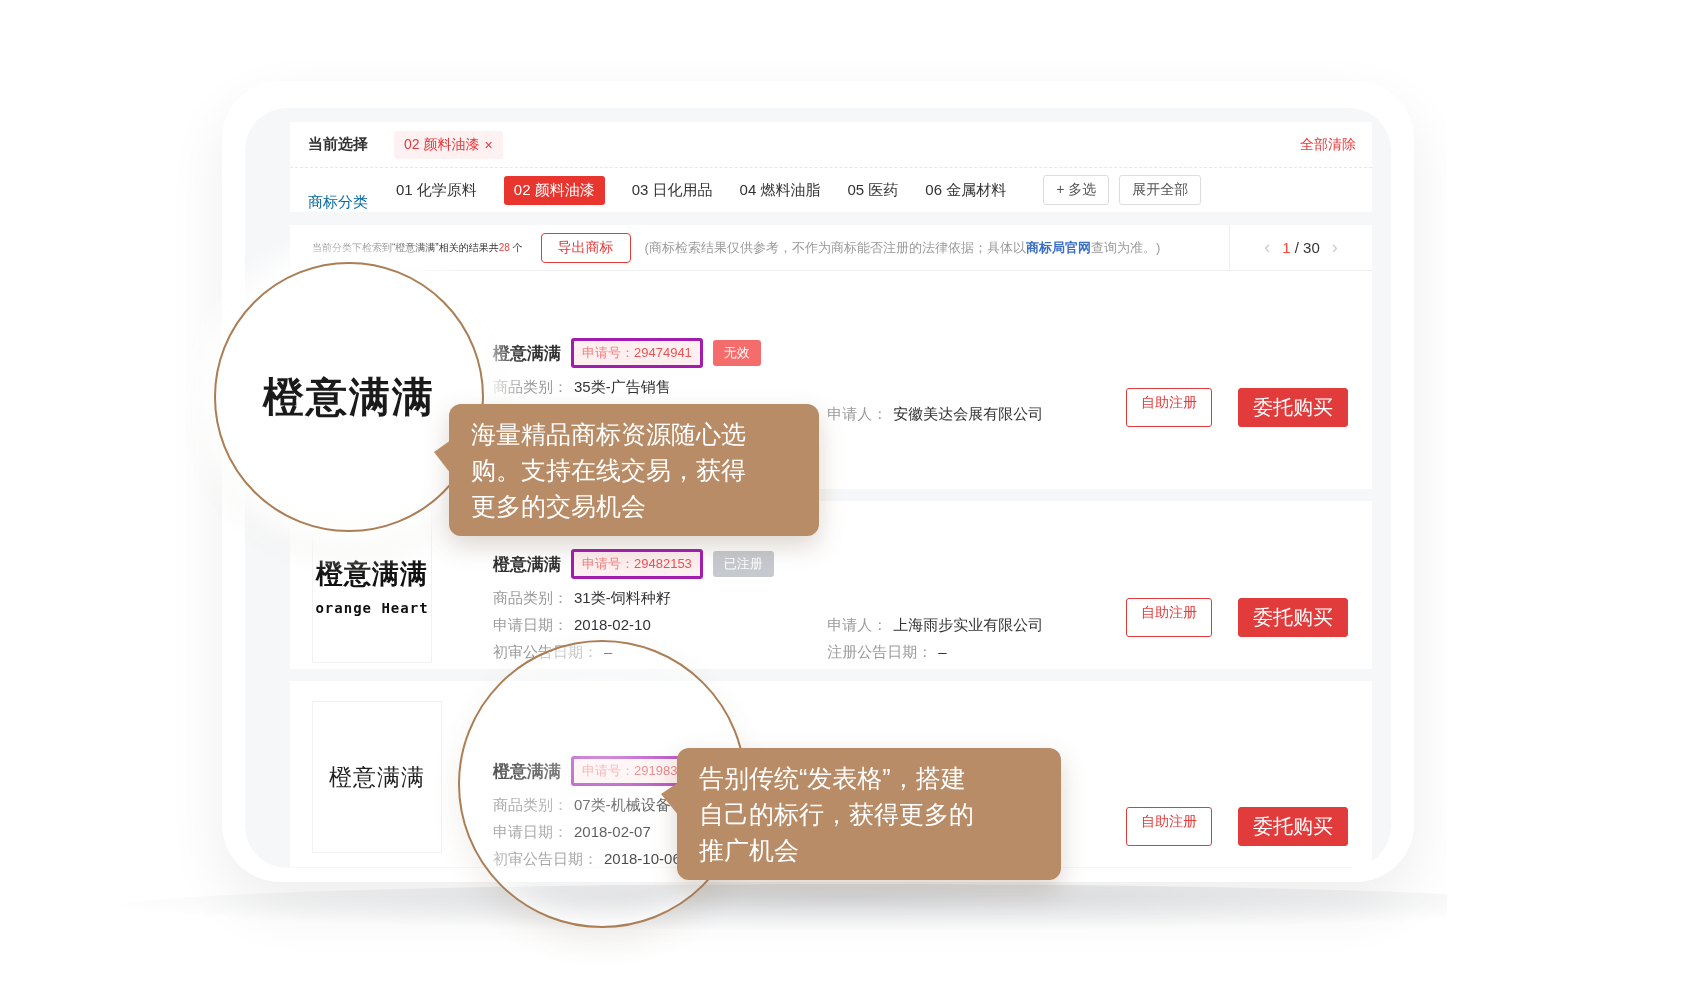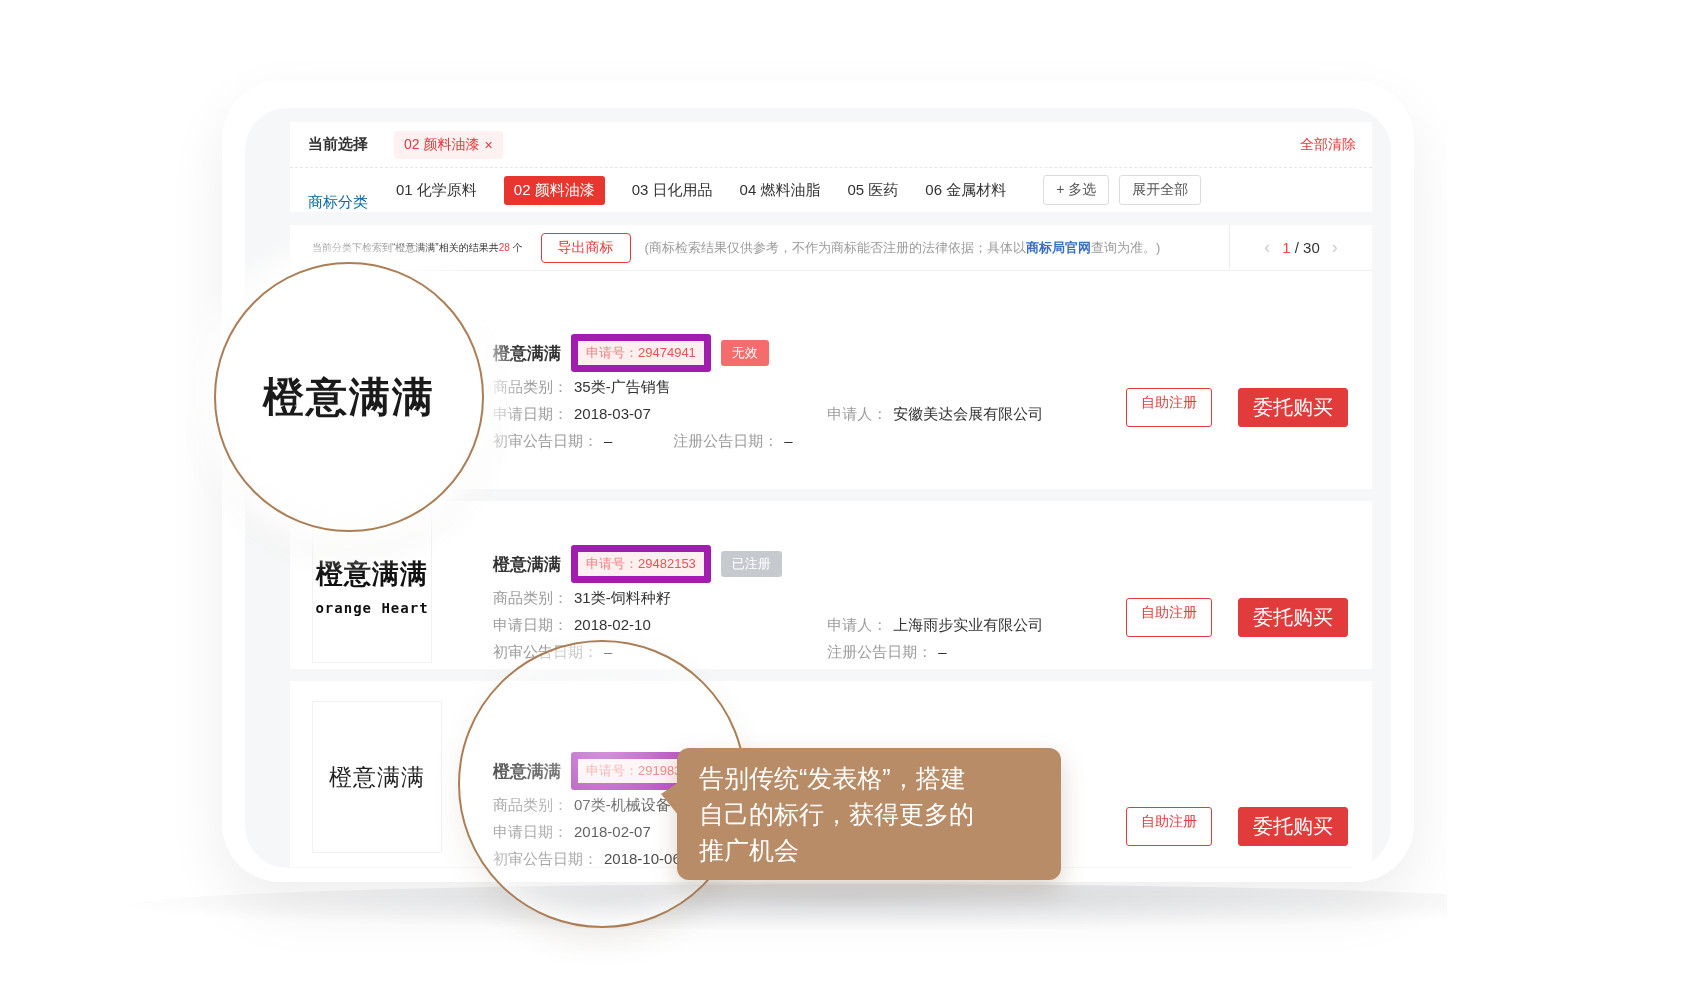--- a/index.html
+++ b/index.html
@@ -52,21 +52,21 @@
   .r3 .tm-box{left:22px;top:20px;width:128px;height:150px;}
   .tm-plain{font-size:20px;color:#222;letter-spacing:1px;}
   .tm-brush{font-family:"DejaVu Serif","Liberation Serif",serif;font-weight:bold;font-size:27px;color:#111;letter-spacing:1px;}
   .tm-sub{font-family:"DejaVu Sans Mono","Liberation Mono",monospace;font-weight:bold;font-size:14px;
           letter-spacing:1px;color:#111;margin-top:8px;}
   .r3 .tm-plain{font-size:23px;}
   .content{position:absolute;left:203px;}
   .r1 .content{top:68px;} .r2 .content{top:49px;} .r3 .content{top:76px;}
   .title-line{display:flex;align-items:center;gap:10px;height:28px;margin-bottom:6px;}
   .tm-title{font-weight:bold;font-size:17px;color:#333;cursor:pointer;}
-  .appno{border:7px solid #a21caf;background:#fef0f0;border-radius:3px;font-size:13px;padding:3px 8px;
+  .appno{border:3px solid #a21caf;background:#fef0f0;border-radius:3px;font-size:13px;padding:3px 8px;
          color:#f08080;white-space:nowrap;}
   .appno b{color:#e85353;font-weight:normal;}
   .status{border-radius:3px;font-size:13px;color:#fff;padding:4px 11px;white-space:nowrap;}
   .status.invalid{background:#f56c6c;}
   .status.registered{background:#c6c9ce;font-family:Liberation Serif, serif;}
   .fline{font-size:15px;line-height:27px;white-space:nowrap;}
   .fl{display:inline-block;width:330px;}
   .fl.narrow{width:176px;}
   .lab{color:#9b9b9b;}
   .val{color:#333;margin-left:6px;}
@@ -211,19 +211,25 @@
         <span class="btn-fill">委托购买</span>
       </div>
     </div>
   </div>
 
   <div class="circle1">
     <span class="big">橙意满满</span>
   </div>
   <div class="circle2"></div>
 
+  <div class="tip tip1">
+    <span class="tail"></span>
+    <div class="ln">海量精品商标资源随心选</div>
+    <div class="ln">购。支持在线交易，获得</div>
+    <div class="ln">更多的交易机会</div>
+  </div>
   <div class="tip tip2">
     <span class="tail"></span>
     <div class="ln">告别传统“发表格”，搭建</div>
     <div class="ln">自己的标行，获得更多的</div>
     <div class="ln">推广机会</div>
   </div>
 </div>
 
 </body></html>

